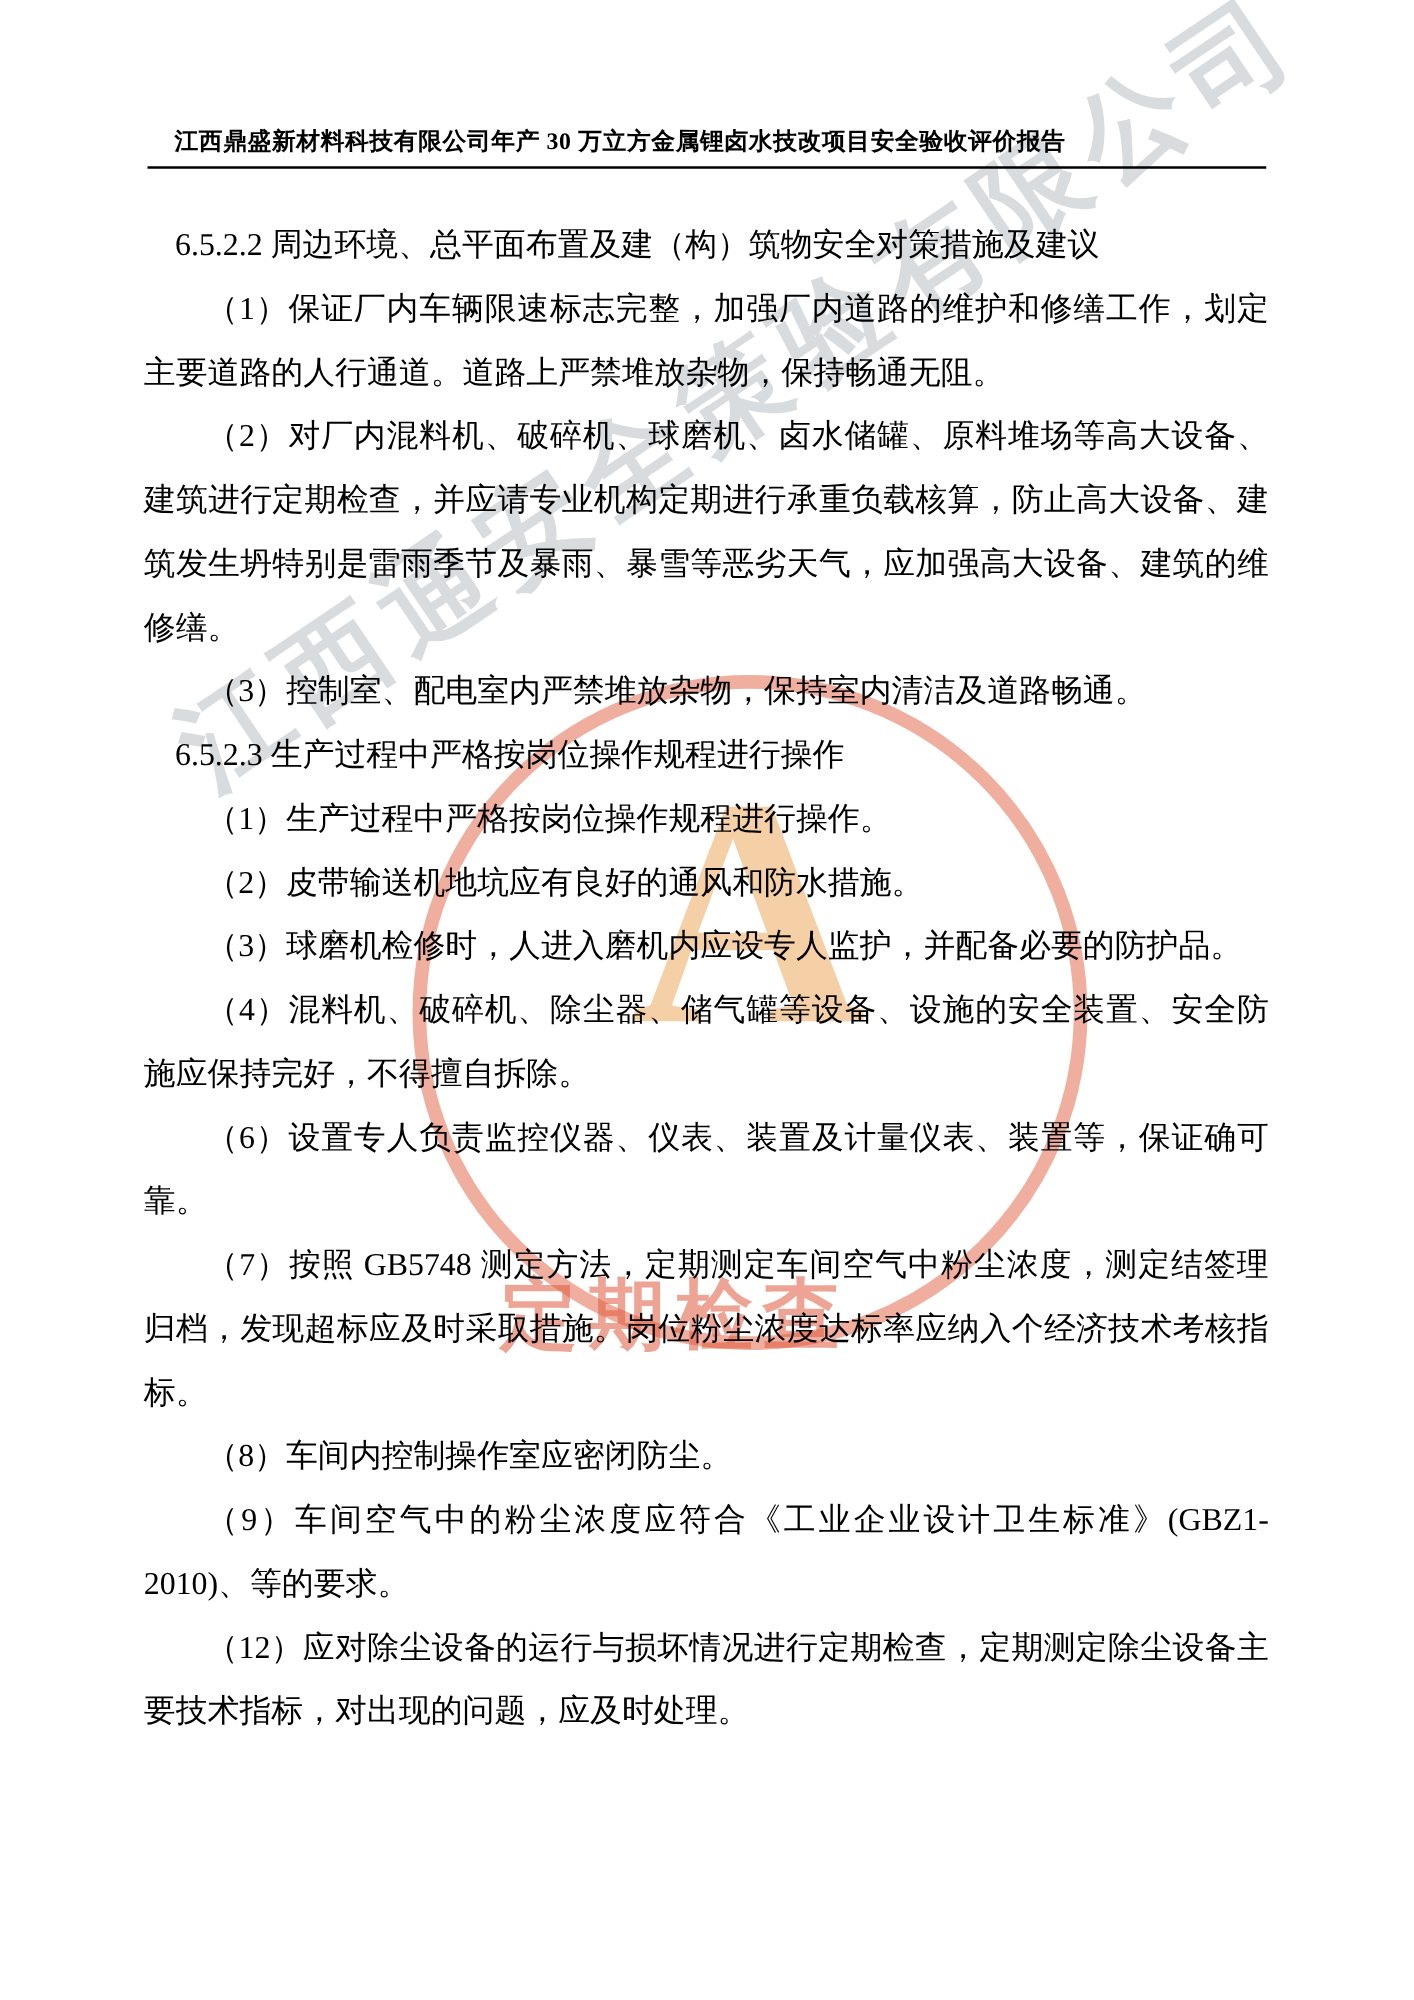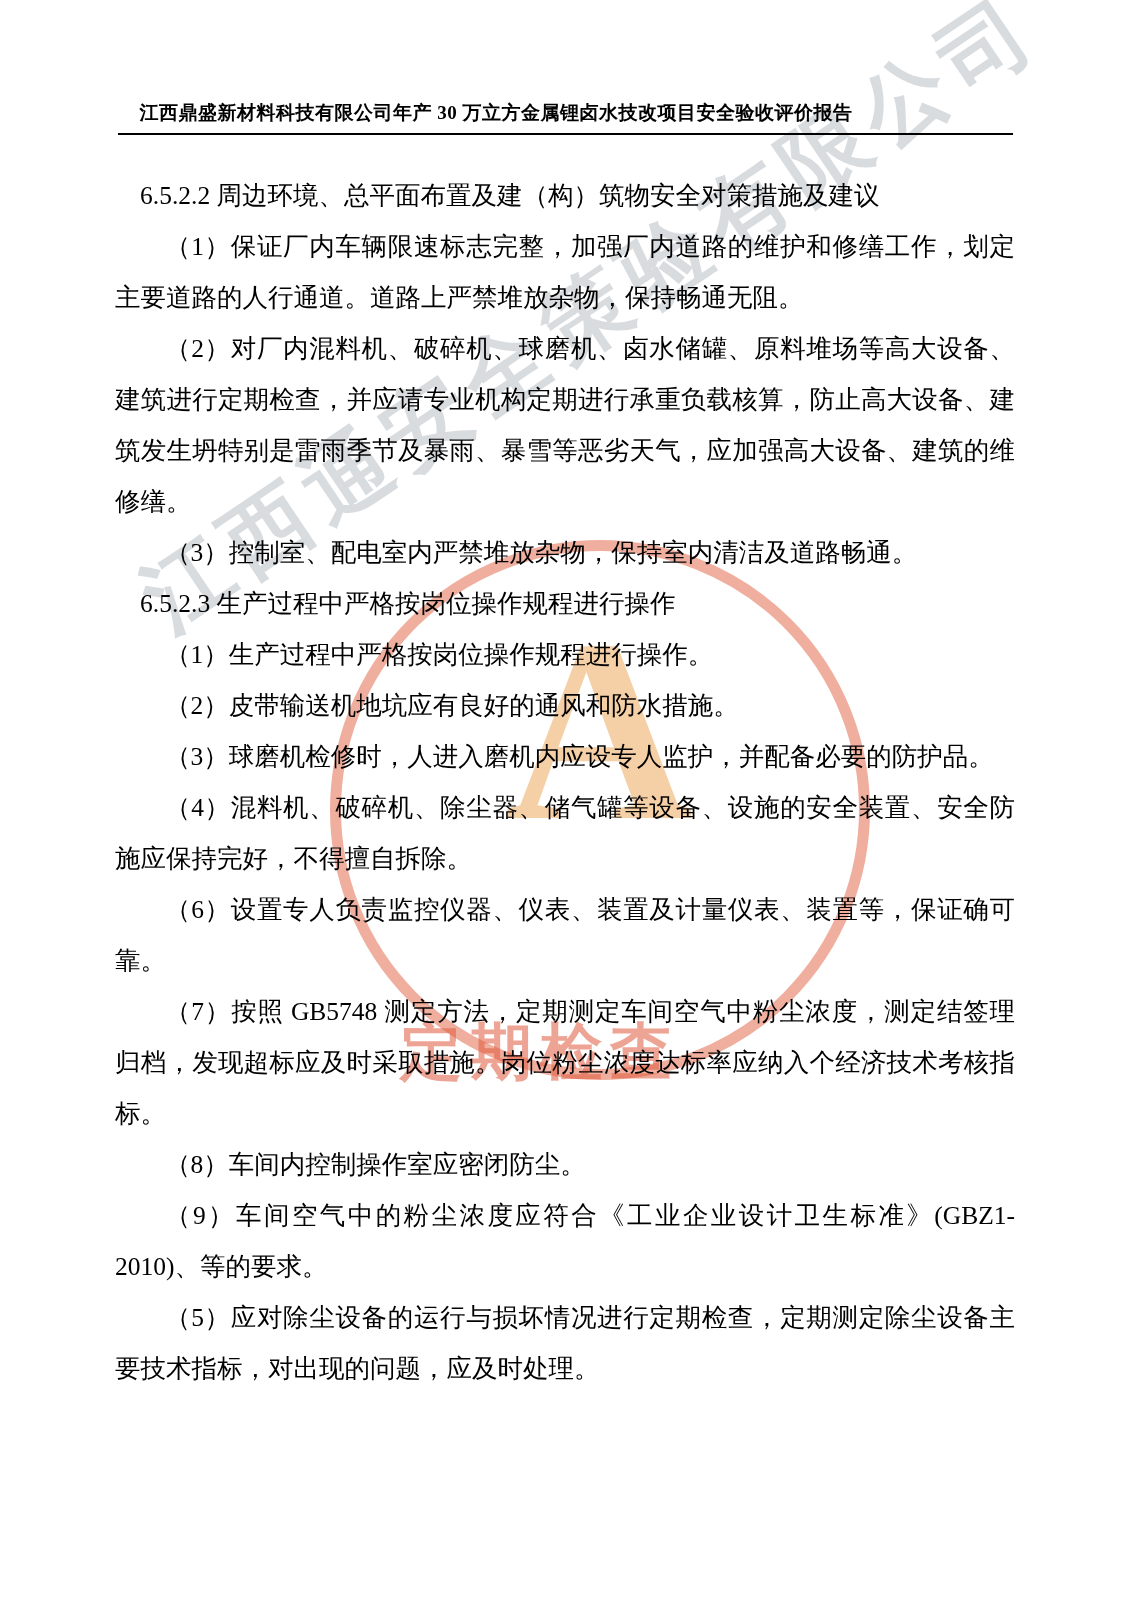--- a/index.html
+++ b/index.html
@@ -135,17 +135,17 @@
       <p class="p ind2">（3）控制室、配电室内严禁堆放杂物，保持室内清洁及道路畅通。</p>
       <p class="p ind1">6.5.2.3 生产过程中严格按岗位操作规程进行操作</p>
       <p class="p ind2">（1）生产过程中严格按岗位操作规程进行操作。</p>
       <p class="p ind2">（2）皮带输送机地坑应有良好的通风和防水措施。</p>
       <p class="p ind2">（3）球磨机检修时，人进入磨机内应设专人监护，并配备必要的防护品。</p>
       <p class="p ind2">（4）混料机、破碎机、除尘器、储气罐等设备、设施的安全装置、安全防施应保持完好，不得擅自拆除。</p>
       <p class="p ind2">（6）设置专人负责监控仪器、仪表、装置及计量仪表、装置等，保证确可靠。</p>
       <p class="p ind2">（7）按照 GB5748 测定方法，定期测定车间空气中粉尘浓度，测定结签理归档，发现超标应及时采取措施。岗位粉尘浓度达标率应纳入个经济技术考核指标。</p>
       <p class="p ind2">（8）车间内控制操作室应密闭防尘。</p>
       <p class="p ind2">（9）车间空气中的粉尘浓度应符合《工业企业设计卫生标准》(GBZ1-2010)、等的要求。</p>
-      <p class="p ind2">（5）应对除尘设备的运行与损坏情况进行定期检查，定期测定除尘设备主要技术指标，对出现的问题，应及时处理。</p>
+      <p class="p ind2">（12）应对除尘设备的运行与损坏情况进行定期检查，定期测定除尘设备主要技术指标，对出现的问题，应及时处理。</p>
     </div>
 
   </div>
 </div>
 
 </body></html>

